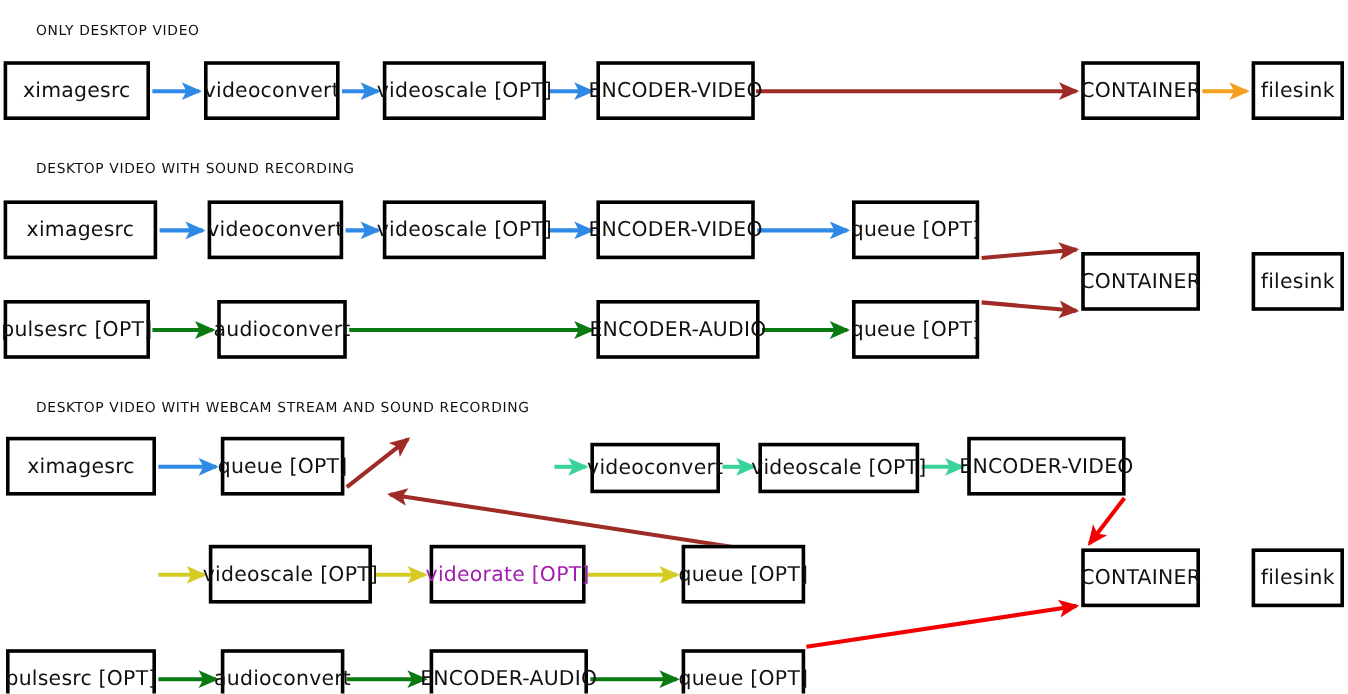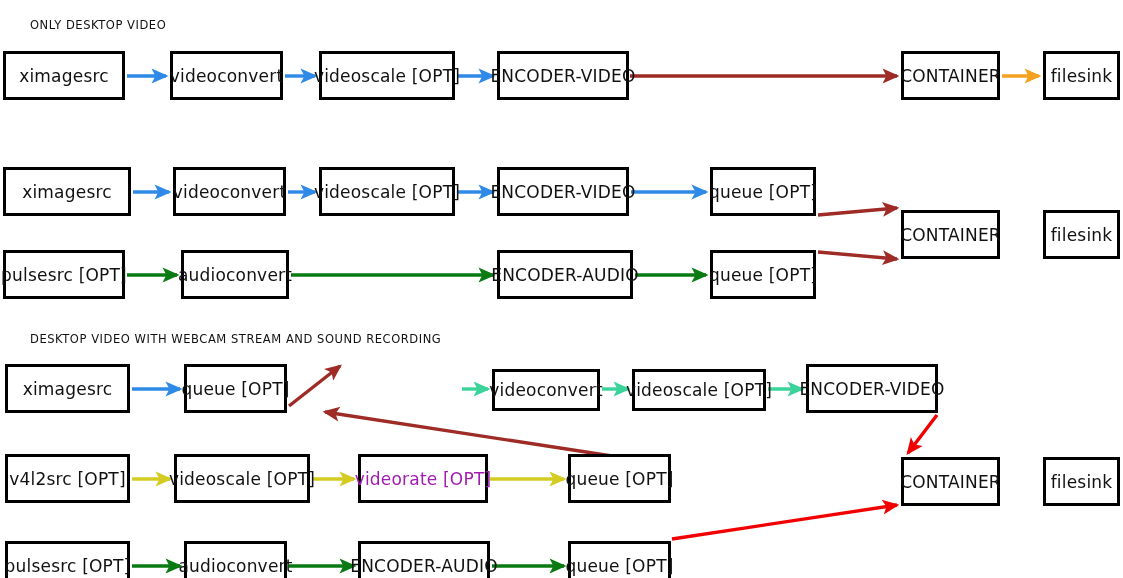--- a/index.html
+++ b/index.html
@@ -85,20 +85,21 @@
       <line x1="132" y1="463" x2="170" y2="463" stroke="#d4cc22" stroke-width="3.4" marker-end="url(#arw-yellow)"></line>
       <line x1="312" y1="463" x2="354" y2="463" stroke="#d4cc22" stroke-width="3.4" marker-end="url(#arw-yellow)"></line>
       <line x1="490" y1="463" x2="564" y2="463" stroke="#d4cc22" stroke-width="3.4" marker-end="url(#arw-yellow)"></line>
       <line x1="612" y1="440" x2="325" y2="396" stroke="#9e2b25" stroke-width="3.4" marker-end="url(#arw-dark_red)"></line>
       <line x1="132" y1="550" x2="180" y2="550" stroke="#0a7a12" stroke-width="3.4" marker-end="url(#arw-green)"></line>
       <line x1="289" y1="550" x2="354" y2="550" stroke="#0a7a12" stroke-width="3.4" marker-end="url(#arw-green)"></line>
       <line x1="492" y1="550" x2="564" y2="550" stroke="#0a7a12" stroke-width="3.4" marker-end="url(#arw-green)"></line>
       <line x1="672" y1="523" x2="897" y2="489" stroke="#f20000" stroke-width="3.4" marker-end="url(#arw-red)"></line>
     </svg>
 <div class="sect-title" style="left: 30px; top: 2px;">ONLY DESKTOP VIDEO</div>
+    <div class="sect-title" style="left: 30px; top: 117px;">DESKTOP VIDEO WITH SOUND RECORDING</div>
     <div class="sect-title" style="left: 30px; top: 316px;">DESKTOP VIDEO WITH WEBCAM STREAM AND SOUND RECORDING</div>
     <div class="node" style="left: 3px; top: 35px; width: 122px; height: 49px; border-color: rgb(0, 0, 0); background: rgb(255, 255, 255); color: rgb(17, 17, 17);">
       <span>ximagesrc</span>
     </div>
     <div class="node" style="left: 170px; top: 35px; width: 113px; height: 49px; border-color: rgb(0, 0, 0); background: rgb(255, 255, 255); color: rgb(17, 17, 17);">
       <span>videoconvert</span>
     </div>
     <div class="node" style="left: 319px; top: 35px; width: 136px; height: 49px; border-color: rgb(0, 0, 0); background: rgb(255, 255, 255); color: rgb(17, 17, 17);">
       <span>videoscale [OPT]</span>
     </div>
@@ -152,23 +153,20 @@
     </div>
     <div class="node" style="left: 492px; top: 353px; width: 108px; height: 42px; border-color: rgb(0, 0, 0); background: rgb(255, 255, 255); color: rgb(17, 17, 17);">
       <span>videoconvert</span>
     </div>
     <div class="node" style="left: 632px; top: 353px; width: 134px; height: 42px; border-color: rgb(0, 0, 0); background: rgb(255, 255, 255); color: rgb(17, 17, 17);">
       <span>videoscale [OPT]</span>
     </div>
     <div class="node" style="left: 806px; top: 348px; width: 132px; height: 49px; border-color: rgb(0, 0, 0); background: rgb(255, 255, 255); color: rgb(17, 17, 17);">
       <span>ENCODER-VIDEO</span>
     </div>
-    <div class="node" style="left: 5px; top: 438px; width: 125px; height: 49px; border-color: rgb(0, 0, 0); background: rgb(255, 255, 255); color: rgb(17, 17, 17);">
-      <span>v4l2src [OPT]</span>
-    </div>
     <div class="node" style="left: 174px; top: 438px; width: 136px; height: 49px; border-color: rgb(0, 0, 0); background: rgb(255, 255, 255); color: rgb(17, 17, 17);">
       <span>videoscale [OPT]</span>
     </div>
     <div class="node" style="left: 358px; top: 438px; width: 130px; height: 49px; border-color: rgb(0, 0, 0); background: rgb(255, 255, 255); color: #a21caf;">
       <span>videorate [OPT]</span>
     </div>
     <div class="node" style="left: 568px; top: 438px; width: 103px; height: 49px; border-color: rgb(0, 0, 0); background: rgb(255, 255, 255); color: rgb(17, 17, 17);">
       <span>queue [OPT]</span>
     </div>
     <div class="node" style="left: 901px; top: 441px; width: 99px; height: 49px; border-color: rgb(0, 0, 0); background: rgb(255, 255, 255); color: rgb(17, 17, 17);">

